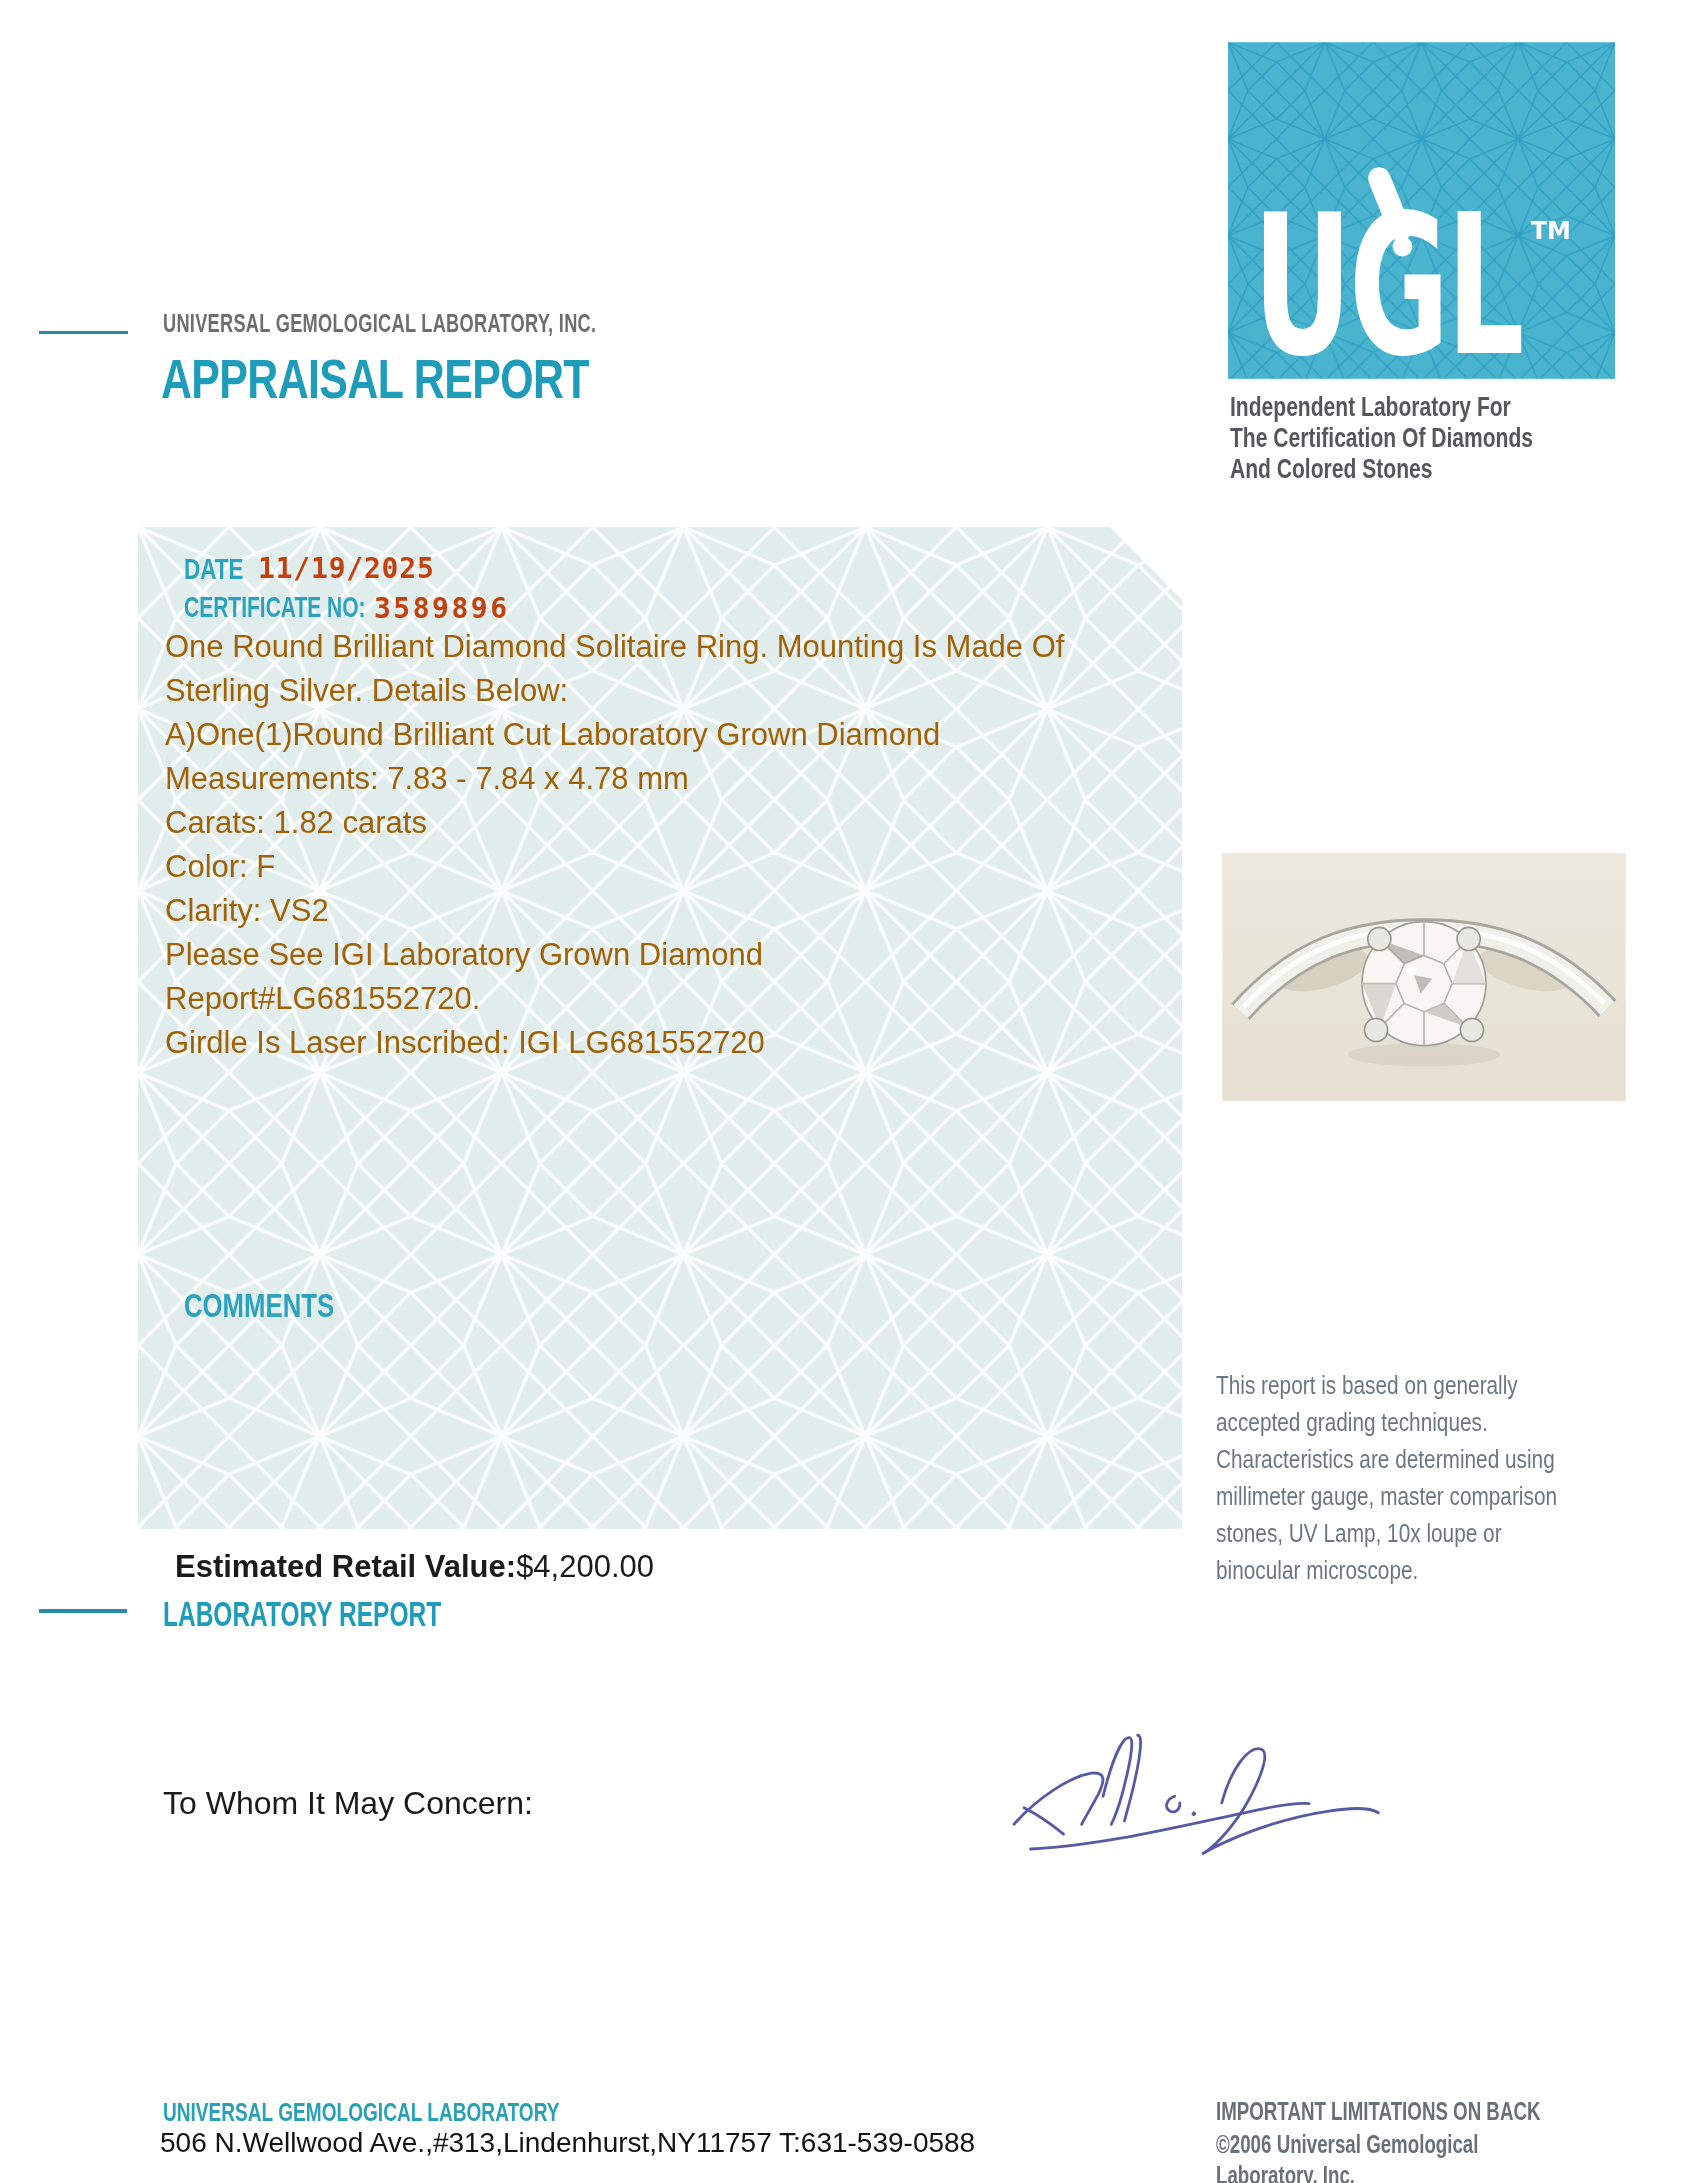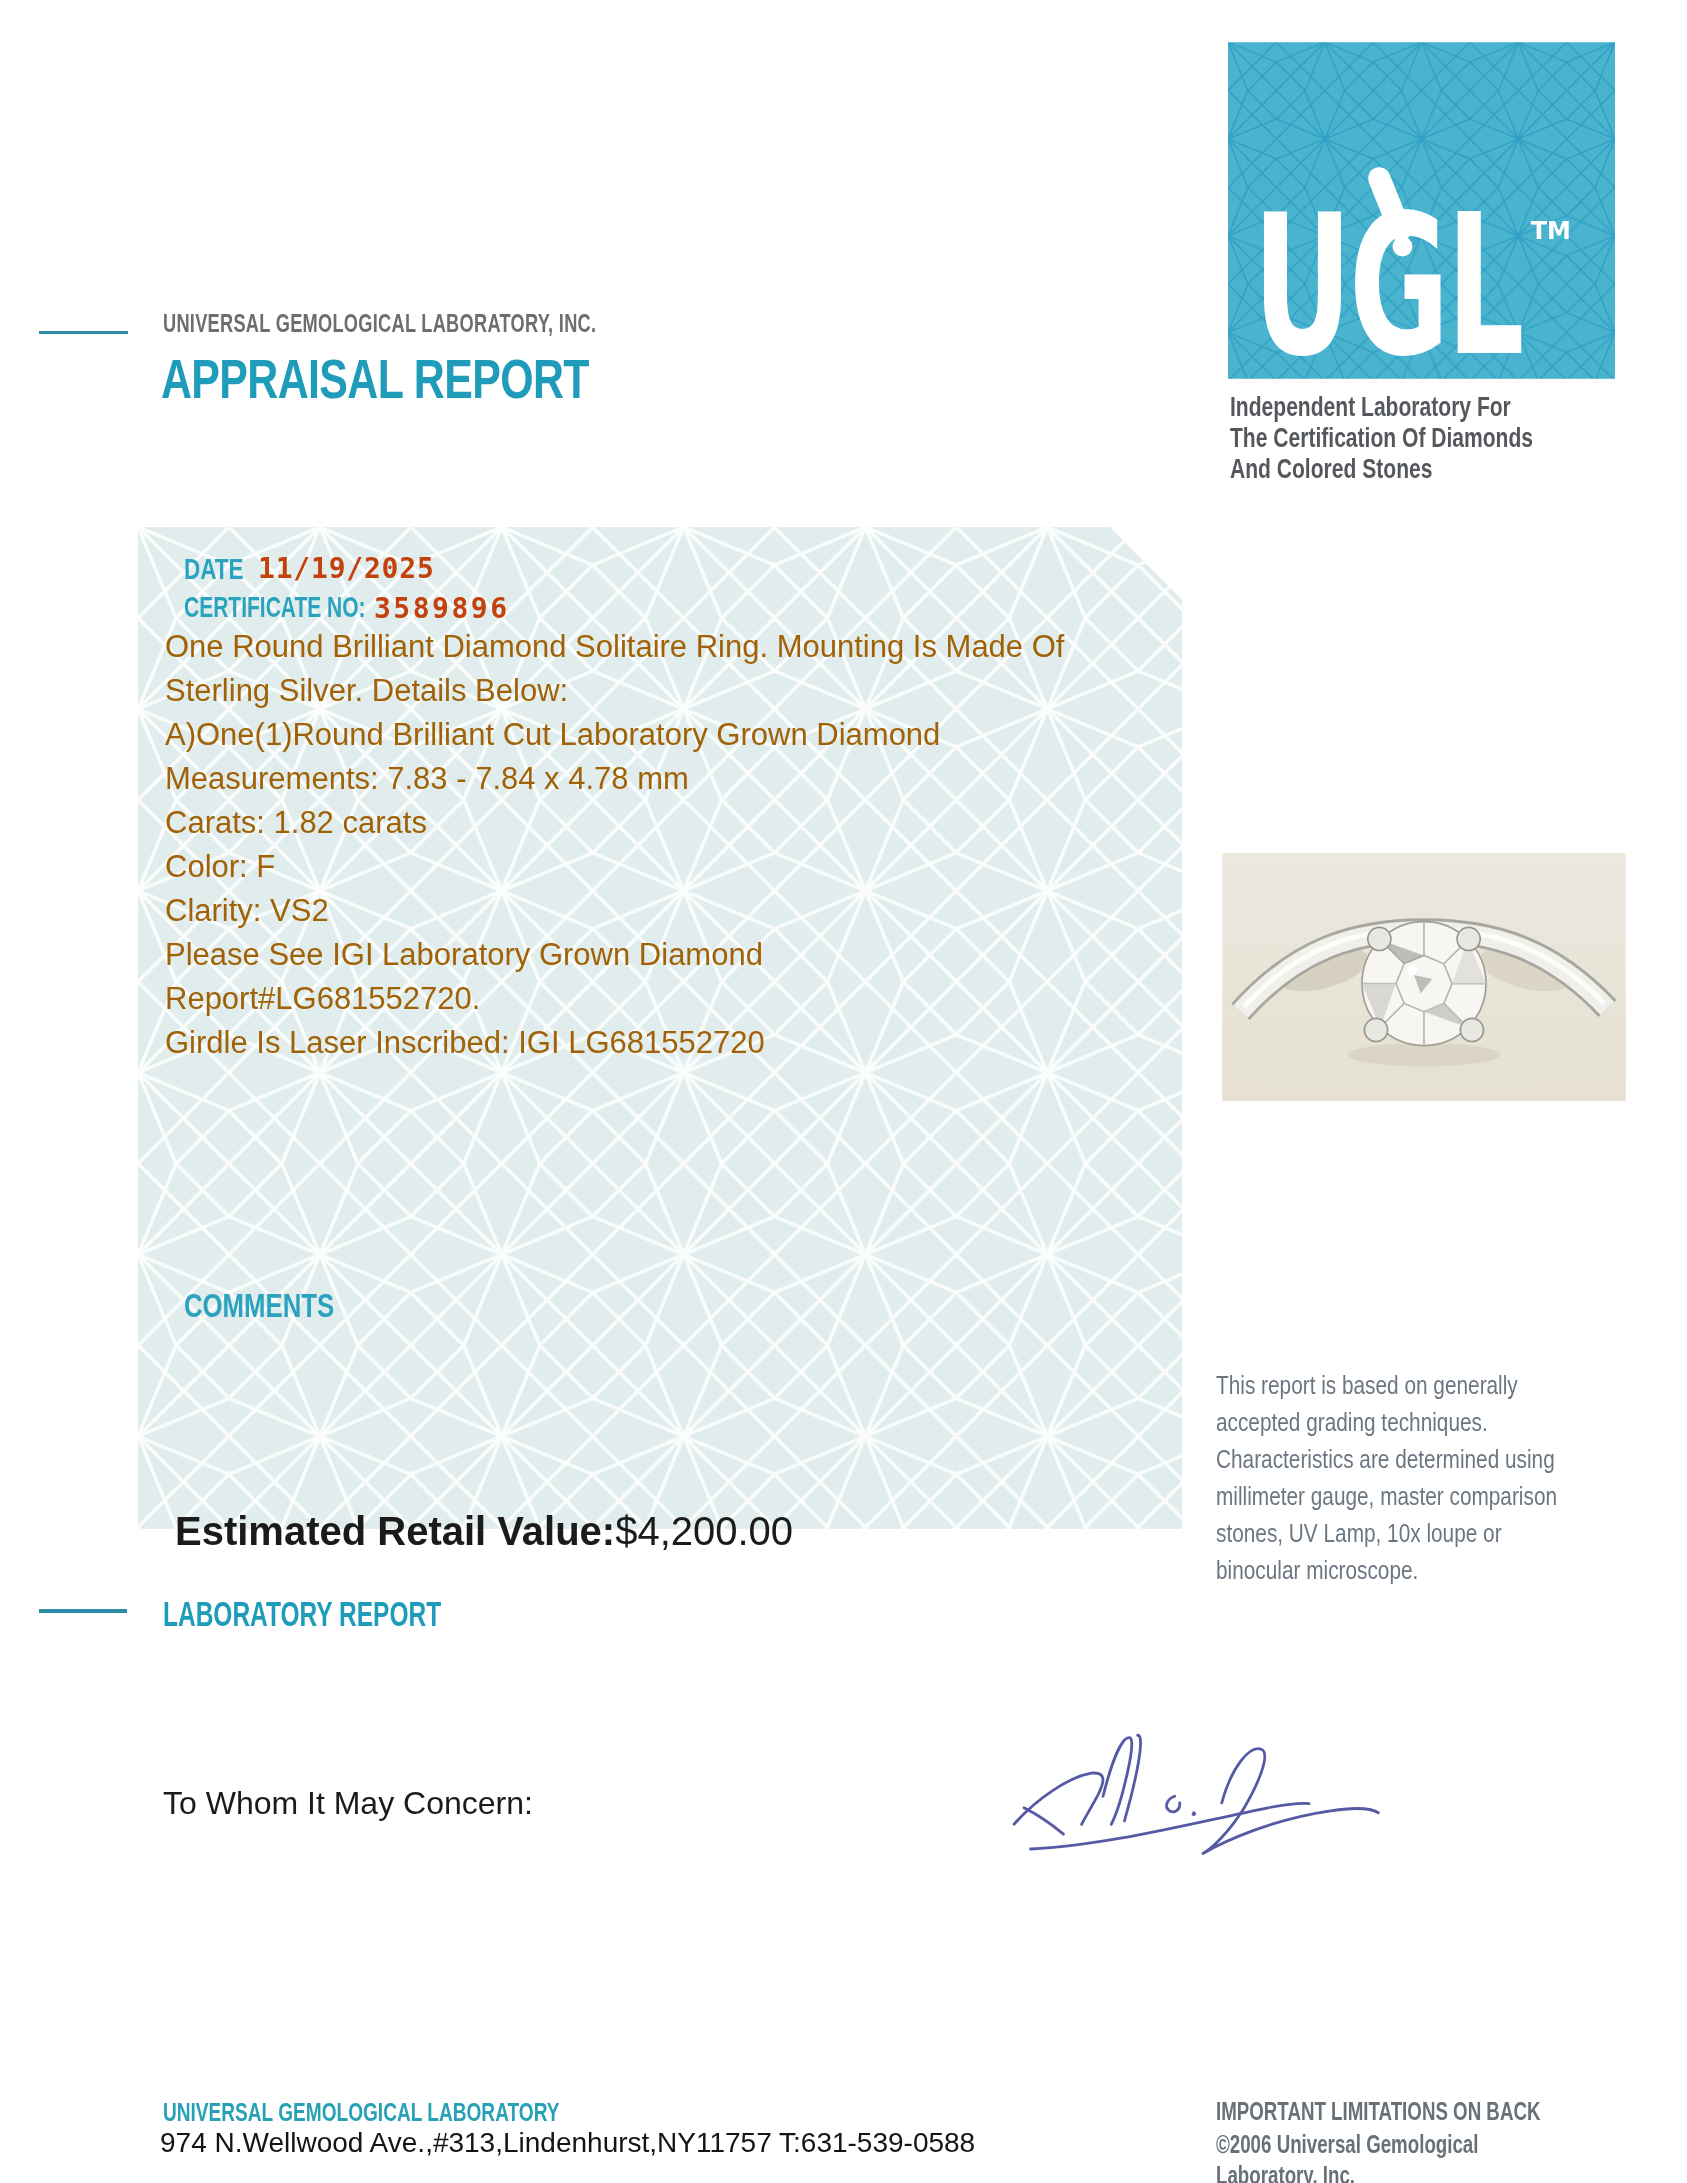--- a/index.html
+++ b/index.html
@@ -82,21 +82,21 @@
 Measurements: 7.83 - 7.84 x 4.78 mm
 Carats: 1.82 carats
 Color: F
 Clarity: VS2
 Please See IGI Laboratory Grown Diamond
 Report#LG681552720.
 Girdle Is Laser Inscribed: IGI LG681552720</div>
 
   <div class="abs cond" style="left:184px;top:1287px;font-size:33px;font-weight:bold;color:#2ba3bf;transform:scaleX(0.78);">COMMENTS</div>
 
-  <div class="abs" style="left:175px;top:1509px;font-size:40px;">
+  <div class="abs" style="left:175px;top:1549px;font-size:31px;">
     <span style="font-weight:bold;">Estimated Retail Value:</span><span>$4,200.00</span>
   </div>
 
   <div class="abs" style="left:1222px;top:853px;width:404px;height:248px;">
     <svg width="404" height="248" viewBox="0 0 488 300">
       <defs>
         <linearGradient id="photoBg" x1="0" y1="0" x2="0" y2="1">
           <stop offset="0" stop-color="#ece8de"></stop>
           <stop offset="1" stop-color="#e5e0d2"></stop>
         </linearGradient>
@@ -156,18 +156,18 @@
         <path d="M160,10 C167,9 163,40 152,84 L144,114"></path>
         <path d="M205,84 C196,87 191,97 199,102 C205,105 212,100 211,92"></path>
         <path d="M228,104 C230,105 229,107 227,106"></path>
         <path d="M262,92 C274,48 296,22 310,27 C322,32 306,70 288,100 C270,128 250,148 238,154 C266,138 324,112 392,102 C424,97 444,99 452,104"></path>
         <path d="M30,148 C120,144 220,118 318,98 C340,94 356,92 368,93"></path>
       </g>
     </svg>
   </div>
 
   <div class="abs cond" style="left:163px;top:2097px;font-size:26.5px;font-weight:bold;color:#28a0b5;transform:scaleX(0.72);">UNIVERSAL GEMOLOGICAL LABORATORY</div>
-  <div class="abs" style="left:160px;top:2127px;font-size:28px;color:#141414;">974 N.Wellwood Ave.,#313,Lindenhurst,NY11757 T:631-539-0588</div>
+  <div class="abs" style="left:160px;top:2127px;font-size:28px;color:#141414;">506 N.Wellwood Ave.,#313,Lindenhurst,NY11757 T:631-539-0588</div>
   <div class="abs cond" style="left:1216px;top:2096px;font-size:26px;font-weight:bold;color:#687078;transform:scaleX(0.72);">IMPORTANT LIMITATIONS ON BACK</div>
   <div class="abs cond" style="left:1216px;top:2129px;font-size:26px;font-weight:bold;color:#687078;transform:scaleX(0.72);">©2006 Universal Gemological Laboratory, Inc.</div>
 
 </div>
 
 
 </body></html>

